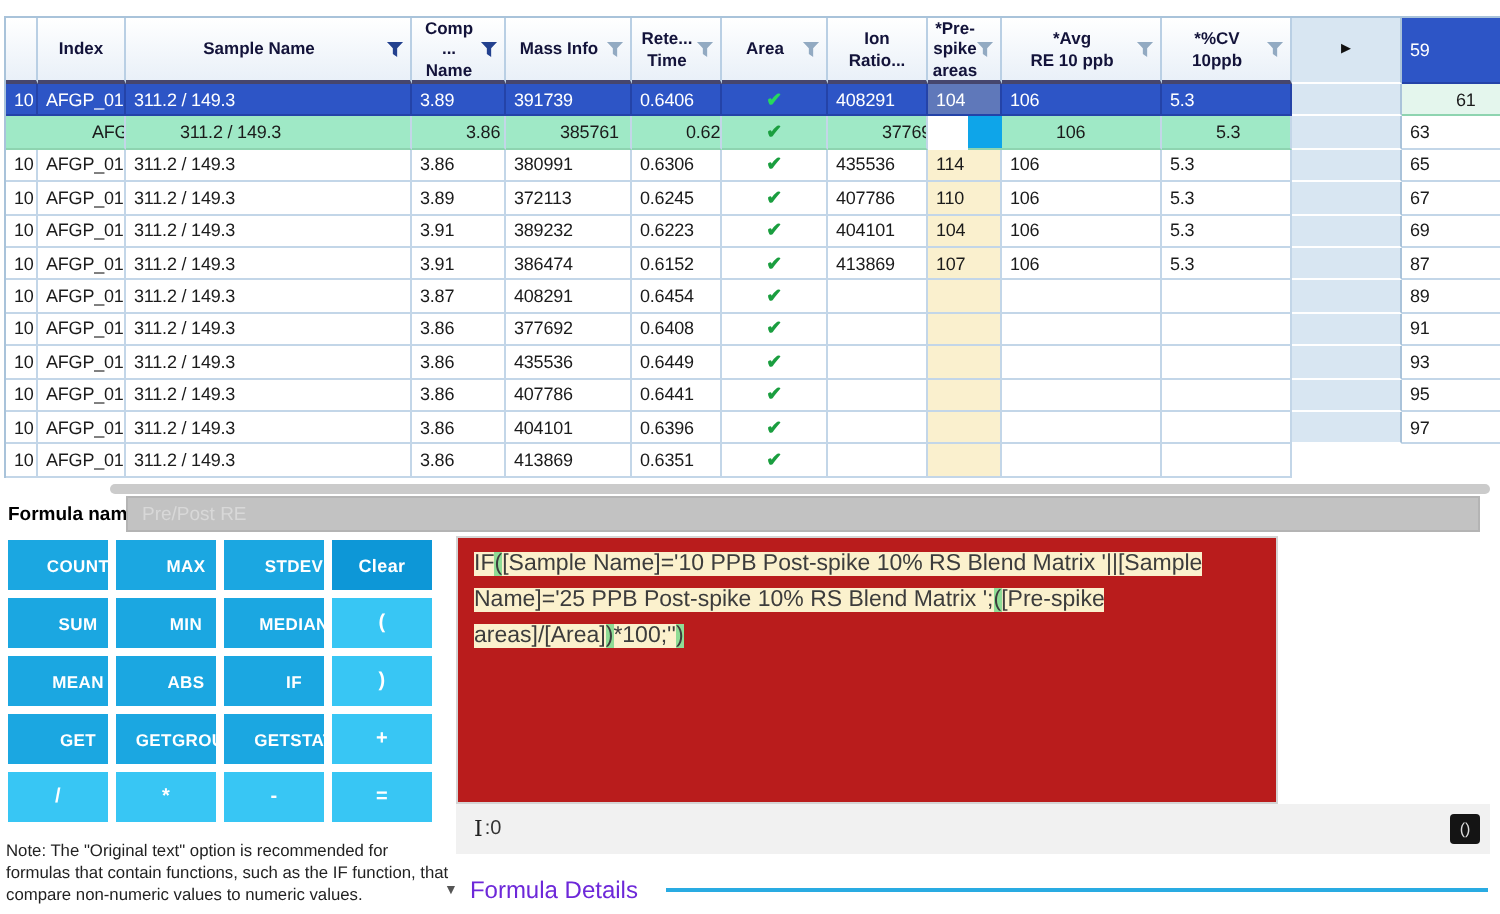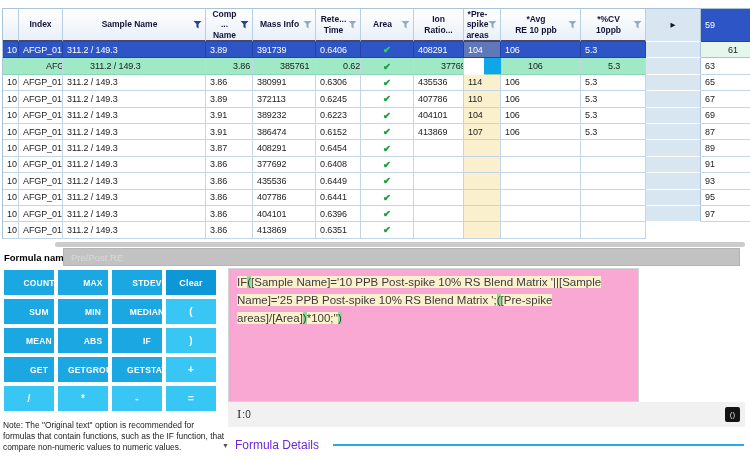--- a/index.html
+++ b/index.html
@@ -49,21 +49,21 @@
         grid-auto-rows:25px;gap:4px;}
   .calc-btn{border:none;color:#fff;display:flex;align-items:center;justify-content:center;
             font-family:"Liberation Sans",sans-serif;font-size:8.5px;font-weight:600;letter-spacing:0.2px;
             cursor:pointer;padding:0;}
   .btn-function{background:#1ba7e1;padding-left:20px;}
   .btn-operator{background:#38c6f4;font-size:10px;font-weight:700;}
   .btn-clear{background:#0d97d7;font-size:9px;font-weight:700;}
 
   
   .feditor{position:absolute;left:228px;top:268px;width:411px;height:134px;box-sizing:border-box;
-           background:#f9a8d4;border:1px solid #d4d4d4;padding:5px 8px;font-size:11.5px;line-height:1.55;
+           background:#b91c1c;border:1px solid #d4d4d4;padding:5px 8px;font-size:11.5px;line-height:1.55;
            color:#3c3c3c;overflow:hidden;}
   .seg-cream{background:#fbf1cd;}
   .seg-green{background:#8fdc95;}
 
   .fstatus{position:absolute;left:228px;top:402px;width:517px;height:25px;box-sizing:border-box;
            background:#f1f1f1;display:flex;align-items:center;padding:0 5px 0 9px;}
   .ibeam{font-family:"DejaVu Serif",serif;font-size:11px;color:#222;}
   .cursorpos{font-size:10px;color:#333;margin-left:1px;}
   .fstatus .sp{flex:1;}
   .paren-btn{width:15px;height:15px;background:#141414;color:#ddd;font-size:8px;border:none;

